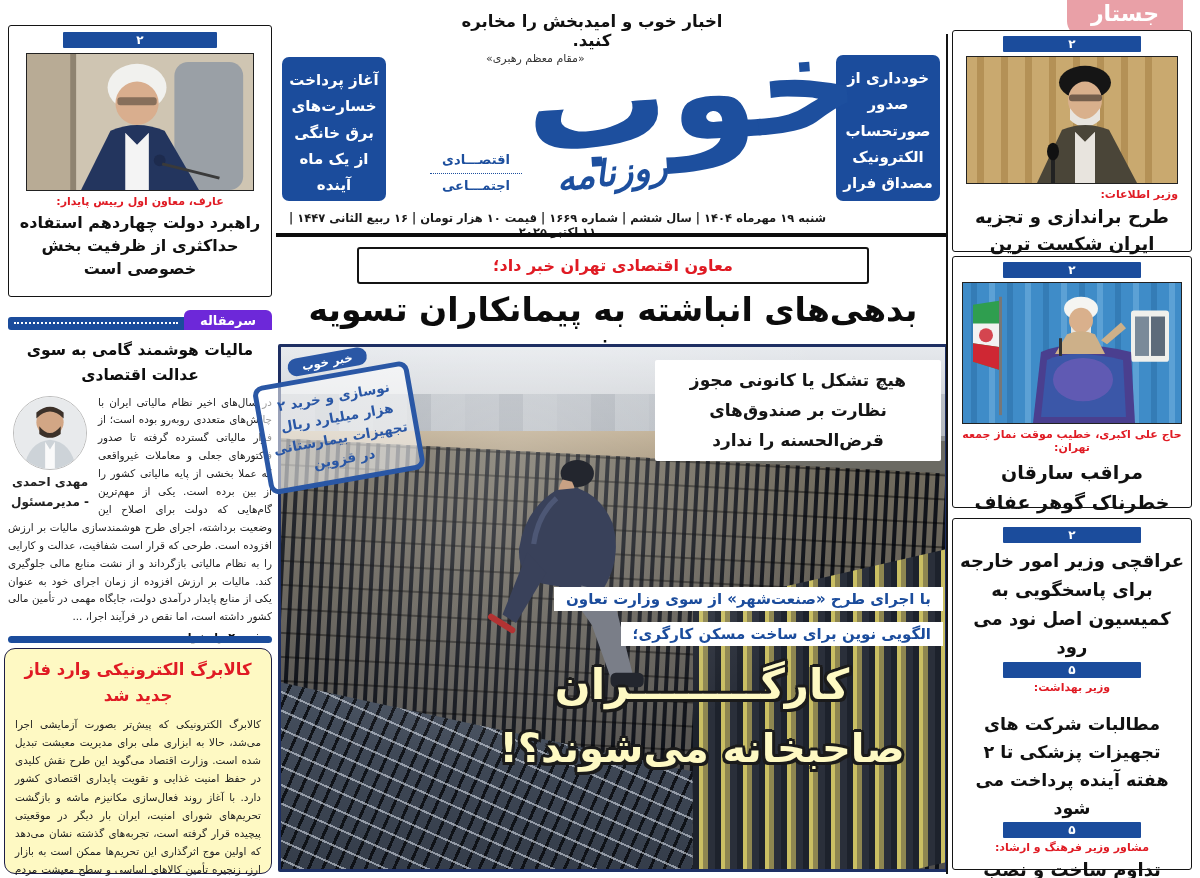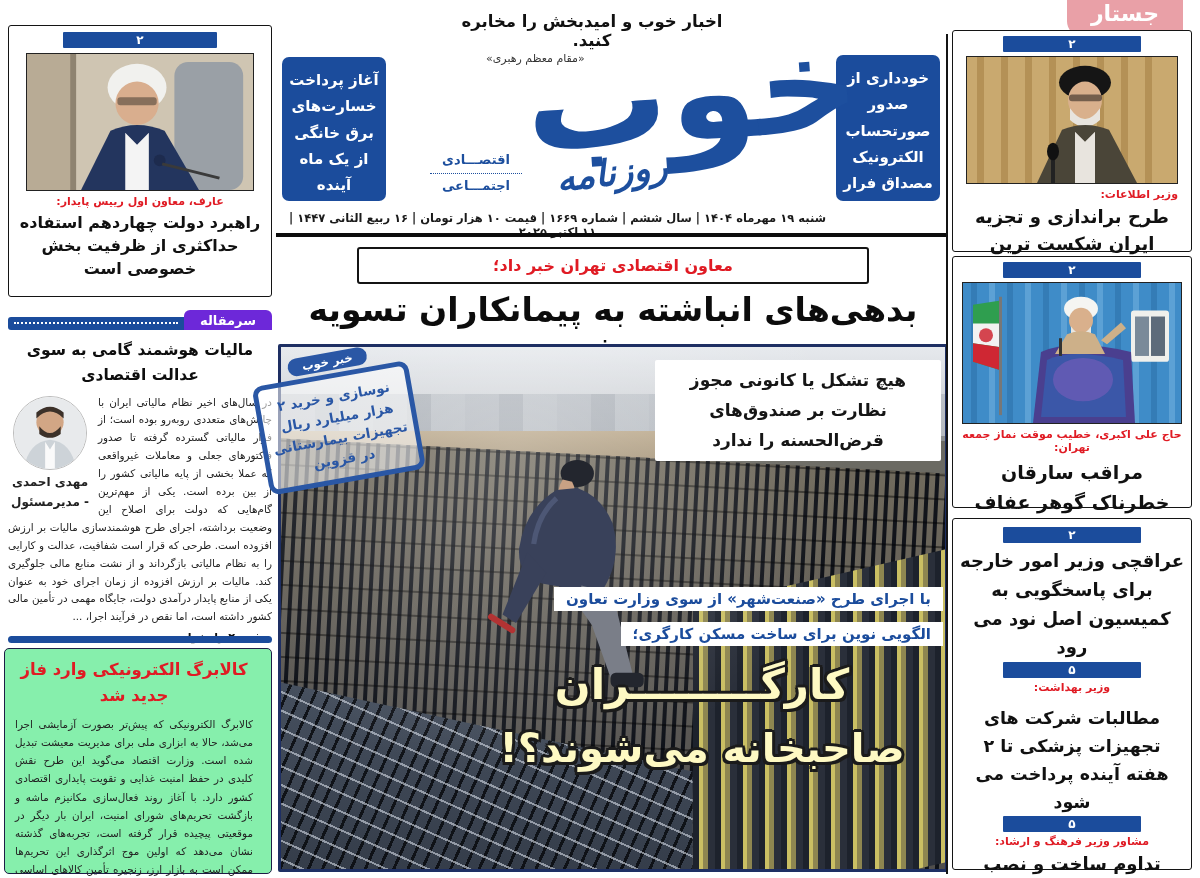--- a/index.html
+++ b/index.html
@@ -130,21 +130,21 @@
   }
   .edit-title { font-weight:bold; font-size:15.5px; color:#0e0e0e; text-align:center; line-height:1.6; margin-top:8px; }
   .edit-bodywrap { margin-top:6px; font-size:10.4px; color:#222; line-height:1.72; text-align:justify; }
   .author-float { float:left; width:84px; margin:2px 6px 2px 0; text-align:center; }
   .author-pic { width:74px; height:74px; border-radius:50%; overflow:hidden; margin:0 auto; border:1px solid #bbb; }
   .author-name { font-size:12px; font-weight:bold; color:#222; margin-top:2px; }
   .edit-footer { font-weight:bold; font-size:11px; color:#111; margin-top:3px; }
   .col-divider { background:#1b4c9c; border-radius:4px; }
 
   
-  .bl-box { border:1.6px solid #1d1d46; border-radius:5px; padding:8px 18px 6px 10px; background:#86efac; }
+  .bl-box { border:1.6px solid #1d1d46; border-radius:11px; padding:8px 10px 6px 10px; background:#fef9c3; }
   .bl-title { color:#e01b24; font-weight:bold; font-size:16.5px; text-align:center; line-height:1.55; }
   .bl-body { margin-top:7px; font-size:10.4px; color:#222; line-height:1.74; text-align:justify; }
 
   .vrule { background:#141414; }
 </style>
 </head>
 <body>
 
 <div id="page">
 
@@ -340,21 +340,21 @@
   </div>
 
   <div class="abs story-box" style="left:952px; top:518px; width:240px; height:352px; padding:8px 7px; display:flex; flex-direction:column; justify-content:space-between;">
     <div>
       <div class="pagebar">۲</div>
       <div class="headline" style="font-size:18px; line-height:1.6; margin-top:4px;">عراقچی وزیر امور خارجه برای پاسخگویی به کمیسیون اصل نود می رود</div>
     </div>
     <div>
       <div class="pagebar">۵</div>
       <div class="kicker" style="margin-top:3px;">وزیر بهداشت:</div>
-      <div class="headline" style="font-size:17.5px; line-height:1.6; margin-top:10px;">مطالبات شرکت های تجهیزات پزشکی تا ۲ هفته آینده پرداخت می شود</div>
+      <div class="headline" style="font-size:17.5px; line-height:1.6; margin-top:16px;">مطالبات شرکت های تجهیزات پزشکی تا ۲ هفته آینده پرداخت می شود</div>
     </div>
     <div>
       <div class="pagebar">۵</div>
       <div class="kicker" style="margin-top:3px;">مشاور وزیر فرهنگ و ارشاد:</div>
       <div class="headline" style="font-size:18px; line-height:1.6; margin-top:2px;">تداوم ساخت و نصب تندیس مفاخر کشور در استان ها</div>
     </div>
   </div>
 
 </div>
 

